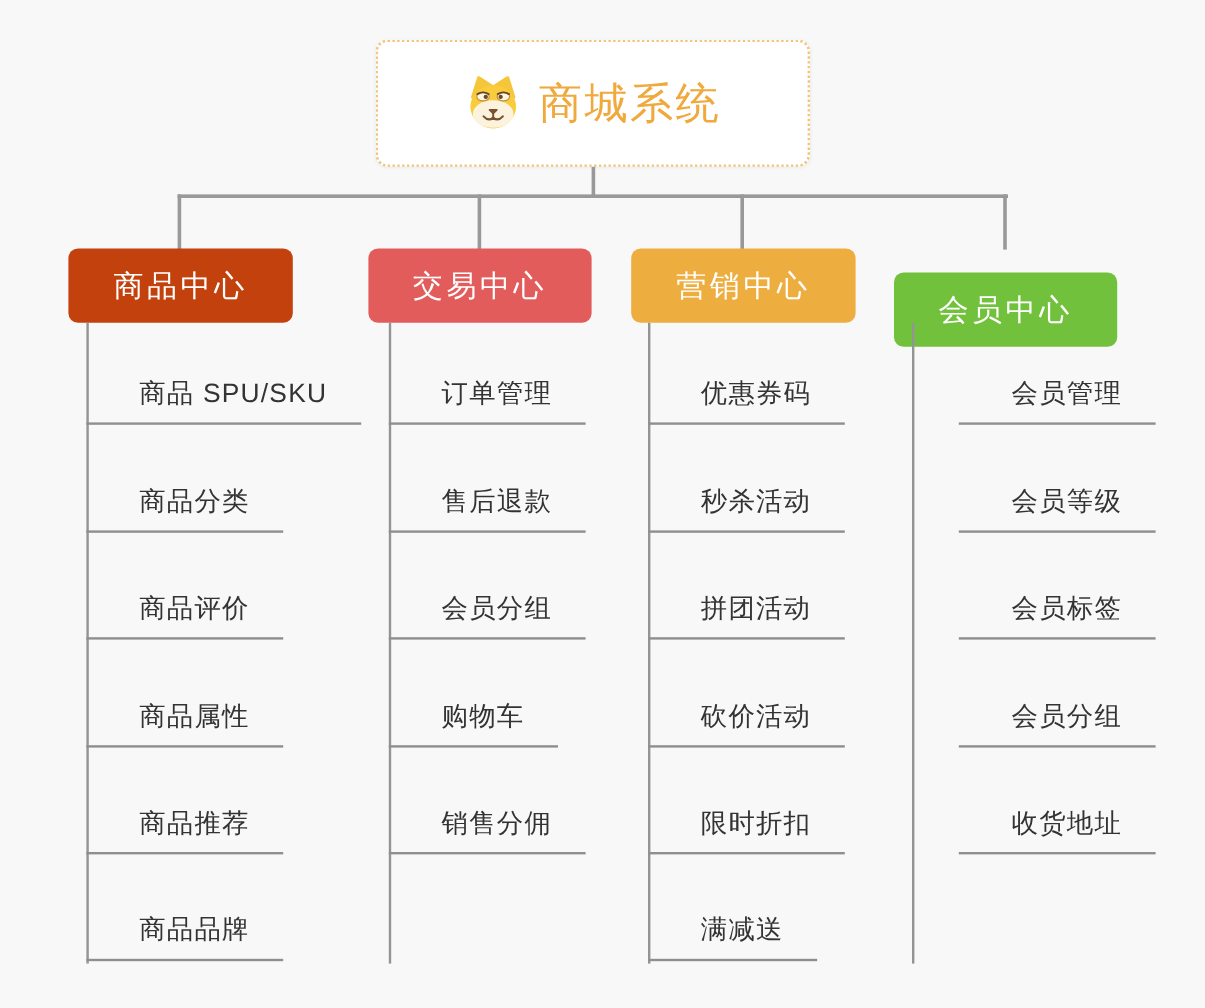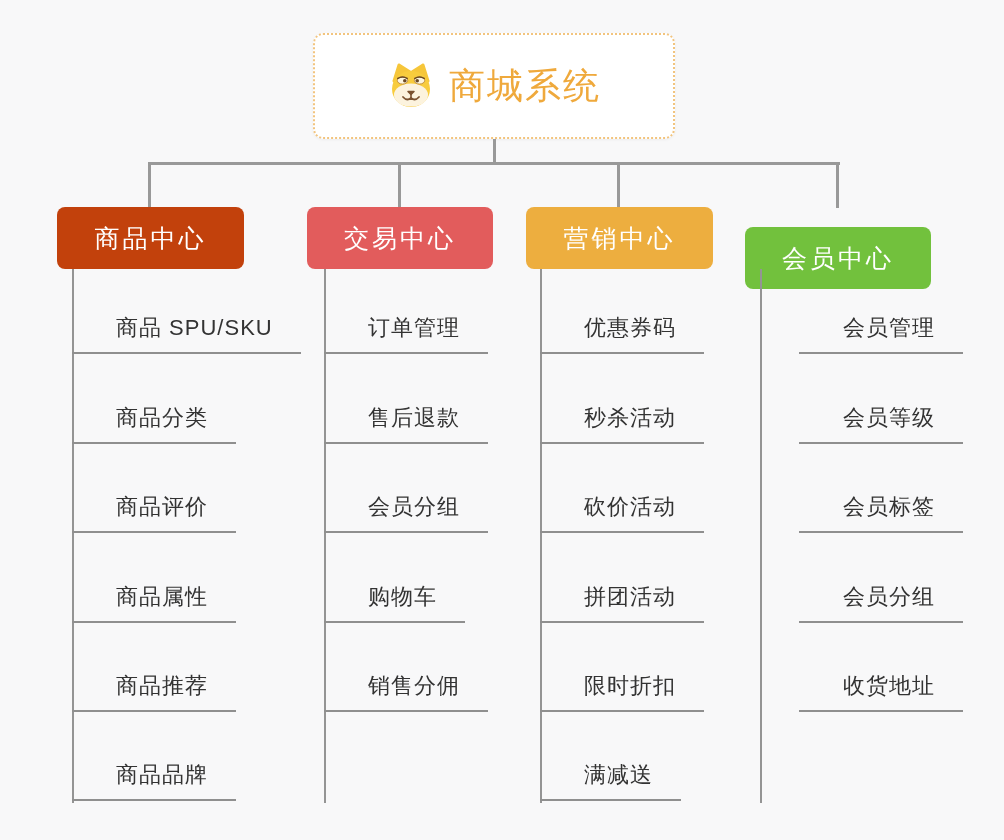--- a/index.html
+++ b/index.html
@@ -150,24 +150,24 @@
 </div>
 
 <div class="abs children children-2">
   <div class="child-row">
       <span class="child-item">优惠券码</span>
     </div>
   <div class="child-row">
       <span class="child-item">秒杀活动</span>
     </div>
   <div class="child-row">
-      <span class="child-item">砍价活动</span>
+      <span class="child-item">拼团活动</span>
     </div>
   <div class="child-row">
-      <span class="child-item">拼团活动</span>
+      <span class="child-item">砍价活动</span>
     </div>
   <div class="child-row">
       <span class="child-item">限时折扣</span>
     </div>
   <div class="child-row">
       <span class="child-item">满减送</span>
     </div>
 </div>
 
 <div class="abs children children-3">

